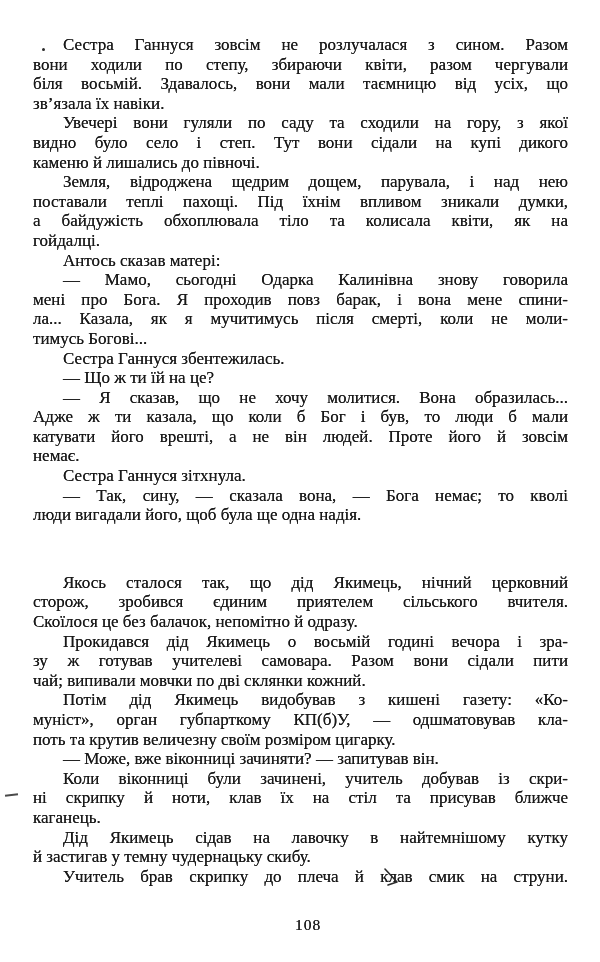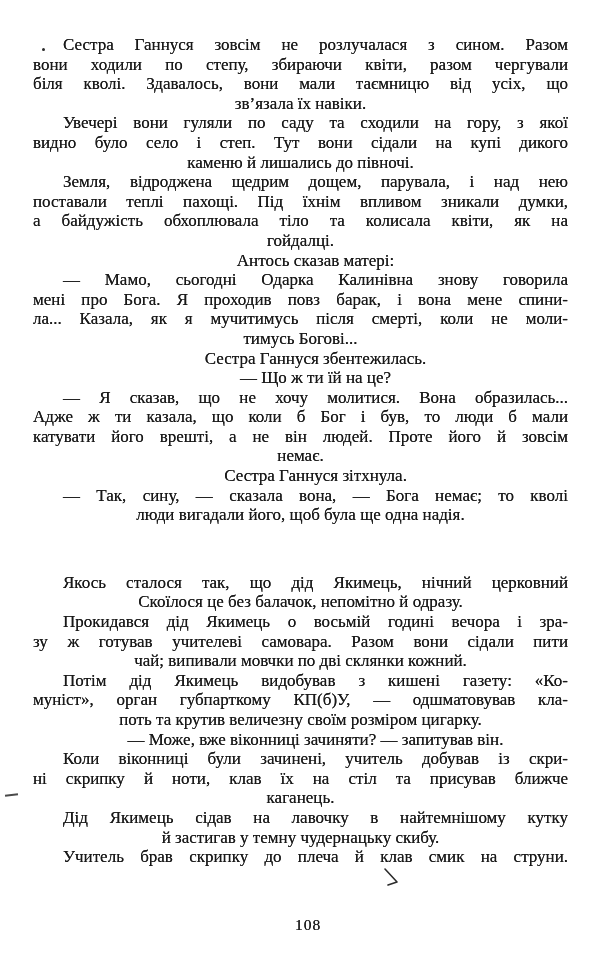--- a/index.html
+++ b/index.html
@@ -21,21 +21,21 @@
     font-family: "Liberation Serif", "DejaVu Serif", serif;
     font-size: 17px;
     line-height: 19.6px;
     color: #191919;
   }
   .para { margin: 0; }
   .para.gap { margin-top: 48px; }
   .line {
     min-height: 19.6px;
     text-shadow: 0 0 0.6px rgba(0,0,0,0.8);
-    text-align: center;
+    text-align: left;
   }
   .line.j {
     text-align: justify;
     text-align-last: justify;
   }
   .line.in { padding-left: 30px; }
   .footer {
     position: absolute;
     top: 916px;
     left: 8px;
@@ -73,21 +73,21 @@
   }
 </style>
 </head>
 <body>
 
 <div class="page">
   <div>
       <div class="para">
         <div class="line in j">Сестра Ганнуся зовсім не розлучалася з сином. Разом</div>
         <div class="line j">вони ходили по степу, збираючи квіти, разом чергували</div>
-        <div class="line j">біля кволі. Здавалось, вони мали таємницю від усіх, що</div>
+        <div class="line j">біля восьмій. Здавалось, вони мали таємницю від усіх, що</div>
         <div class="line">зв’язала їх навіки.</div>
       </div>
       <div class="para">
         <div class="line in j">Увечері вони гуляли по саду та сходили на гору, з якої</div>
         <div class="line j">видно було село і степ. Тут вони сідали на купі дикого</div>
         <div class="line">каменю й лишались до півночі.</div>
       </div>
       <div class="para">
         <div class="line in j">Земля, відроджена щедрим дощем, парувала, і над нею</div>
         <div class="line j">поставали теплі пахощі. Під їхнім впливом зникали думки,</div>
@@ -117,20 +117,21 @@
       </div>
       <div class="para">
         <div class="line in">Сестра Ганнуся зітхнула.</div>
       </div>
       <div class="para">
         <div class="line in j">— Так, сину, — сказала вона, — Бога немає; то кволі</div>
         <div class="line">люди вигадали його, щоб була ще одна надія.</div>
       </div>
       <div class="para gap">
         <div class="line in j">Якось сталося так, що дід Якимець, нічний церковний</div>
+        <div class="line j">сторож, зробився єдиним приятелем сільського вчителя.</div>
         <div class="line">Скоїлося це без балачок, непомітно й одразу.</div>
       </div>
       <div class="para">
         <div class="line in j">Прокидався дід Якимець о восьмій годині вечора і зра-</div>
         <div class="line j">зу ж готував учителеві самовара. Разом вони сідали пити</div>
         <div class="line">чай; випивали мовчки по дві склянки кожний.</div>
       </div>
       <div class="para">
         <div class="line in j">Потім дід Якимець видобував з кишені газету: «Ко-</div>
         <div class="line j">муніст», орган губпарткому КП(б)У, — одшматовував кла-</div>

